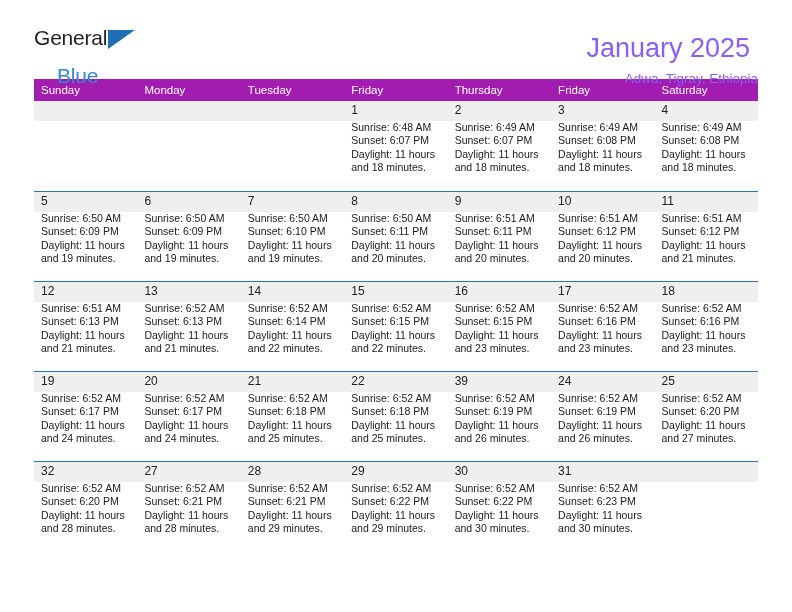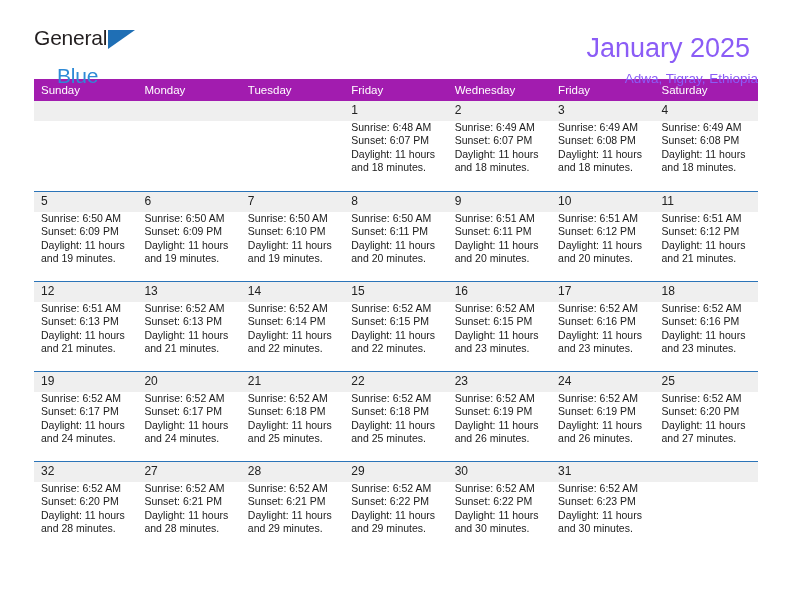--- a/index.html
+++ b/index.html
@@ -154,21 +154,21 @@
 
   </div>
 
   <table class="calendar">
     <thead>
       <tr id="weekday-row">
           <th>Sunday</th>
           <th>Monday</th>
           <th>Tuesday</th>
           <th>Friday</th>
-          <th>Wednesday</th>
+          <th>Thursday</th>
           <th>Friday</th>
           <th>Saturday</th>
         </tr>
     </thead>
     <tbody id="weeks-body">
         <tr class="week-first">
           <td>
             <div class="cell">
               <div class="daynum empty">&nbsp;</div>
               <div class="lines"></div>
@@ -429,21 +429,21 @@
               <div class="lines">
                 <div>Sunrise: 6:52 AM</div>
                 <div>Sunset: 6:18 PM</div>
                 <div>Daylight: 11 hours</div>
                 <div>and 25 minutes.</div>
               </div>
             </div>
           </td>
           <td>
             <div class="cell">
-              <div class="daynum">23</div>
+              <div class="daynum">39</div>
               <div class="lines">
                 <div>Sunrise: 6:52 AM</div>
                 <div>Sunset: 6:19 PM</div>
                 <div>Daylight: 11 hours</div>
                 <div>and 26 minutes.</div>
               </div>
             </div>
           </td>
           <td>
             <div class="cell">

